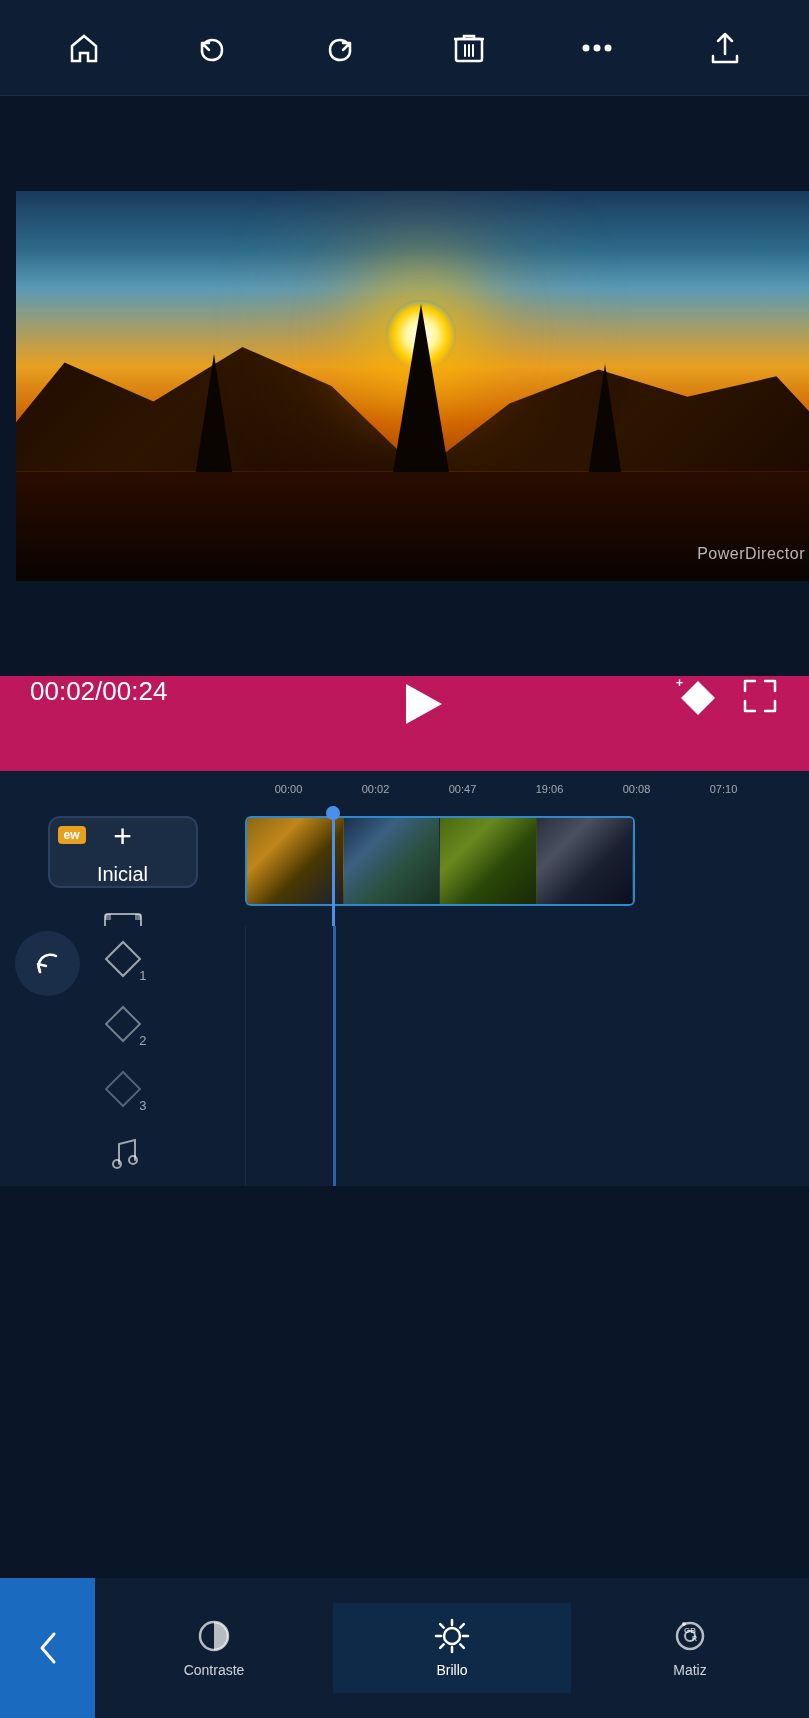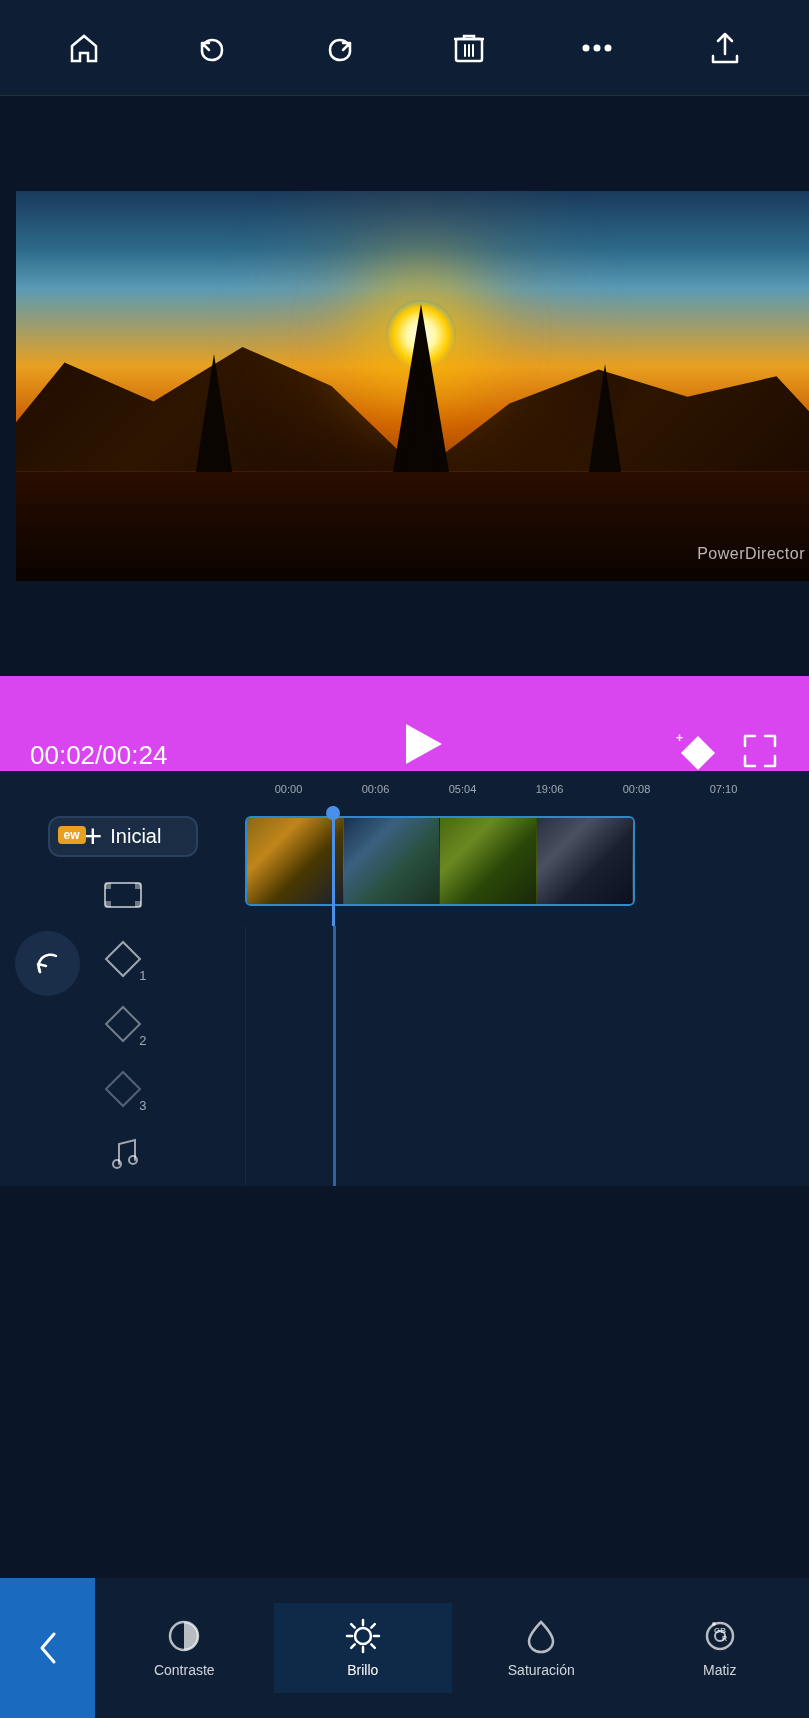--- a/index.html
+++ b/index.html
@@ -154,23 +154,23 @@
       right: 20px;
       color: rgba(255,255,255,0.7);
       font-size: 16px;
       letter-spacing: 0.5px;
     }
 
     
     .playback-controls {
       width: 100%;
       height: 95px;
-      background: #d946ef;
-      display: flex;
-      align-items: flex-end;
+      background: #be185d;
+      display: flex;
+      align-items: flex-start;
       justify-content: space-between;
       padding: 0 30px;
     }
     .time-display {
       color: white;
       font-size: 26px;
       font-weight: 400;
     }
     .play-btn {
       width: 55px;
@@ -248,21 +248,21 @@
       justify-content: flex-start;
       padding-top: 10px;
     }
     .add-initial-btn {
       width: 150px;
       height: 90px;
       background: #1a2d45;
       border: 2px solid #2a4060;
       border-radius: 12px;
       display: flex;
-      flex-direction: row;
+      flex-direction: column;
       align-items: center;
       justify-content: center;
       cursor: pointer;
       color: white;
       gap: 8px;
     }
     .add-initial-btn .plus-icon {
       font-size: 32px;
       font-weight: 300;
     }
@@ -559,22 +559,22 @@
         <path d="M4 4H14M4 4V14M34 4H24M34 4V14M4 34H14M4 34V24M34 34H24M34 34V24" stroke="white" stroke-width="2.5" stroke-linecap="round"></path>
       </svg>
     </div>
   </div>
 </div>
 
 <div class="timeline-area">
   <div class="timeline-ruler">
     <div class="ruler-marks">
       <div class="ruler-mark">00:00</div>
-      <div class="ruler-mark">00:06</div>
-      <div class="ruler-mark">05:04</div>
+      <div class="ruler-mark">00:02</div>
+      <div class="ruler-mark">00:47</div>
       <div class="ruler-mark">19:06</div>
       <div class="ruler-mark">00:08</div>
       <div class="ruler-mark">07:10</div>
     </div>
   </div>
 
   <div class="timeline-content">
     <div class="timeline-left">
       <div class="add-initial-btn" style="position:relative;">
         <div class="new-badge">ew</div>
@@ -686,28 +686,20 @@
           <line x1="29" y1="18" x2="34" y2="18" stroke="white" stroke-width="2.5" stroke-linecap="round"></line>
           <line x1="6.2" y1="6.2" x2="9.7" y2="9.7" stroke="white" stroke-width="2.5" stroke-linecap="round"></line>
           <line x1="26.3" y1="26.3" x2="29.8" y2="29.8" stroke="white" stroke-width="2.5" stroke-linecap="round"></line>
           <line x1="29.8" y1="6.2" x2="26.3" y2="9.7" stroke="white" stroke-width="2.5" stroke-linecap="round"></line>
           <line x1="9.7" y1="26.3" x2="6.2" y2="29.8" stroke="white" stroke-width="2.5" stroke-linecap="round"></line>
         </svg>
       </div>
       <div class="nav-item-label">Brillo</div>
     </div>
 
-    <div class="nav-item">
-      <div class="nav-item-icon">
-        <svg width="36" height="36" viewBox="0 0 36 36" fill="none">
-          <path d="M18 4C18 4 6 16 6 23C6 29.6 11.4 34 18 34C24.6 34 30 29.6 30 23C30 16 18 4 18 4Z" stroke="rgba(255,255,255,0.7)" stroke-width="2.5" fill="none"></path>
-        </svg>
-      </div>
-      <div class="nav-item-label">Saturación</div>
-    </div>
 
     <div class="nav-item">
       <div class="nav-item-icon">
         <svg width="36" height="36" viewBox="0 0 36 36" fill="none">
           <circle cx="18" cy="18" r="13" stroke="rgba(255,255,255,0.7)" stroke-width="2.5" fill="none"></circle>
           <circle cx="18" cy="18" r="5" stroke="rgba(255,255,255,0.7)" stroke-width="2" fill="none"></circle>
           <text x="12" y="15" fill="rgba(255,255,255,0.7)" font-size="8" font-weight="bold">GB</text>
           <text x="20" y="23" fill="rgba(255,255,255,0.7)" font-size="7" font-weight="bold">R</text>
           <circle cx="12" cy="6" r="2" fill="rgba(255,255,255,0.7)"></circle>
         </svg>

